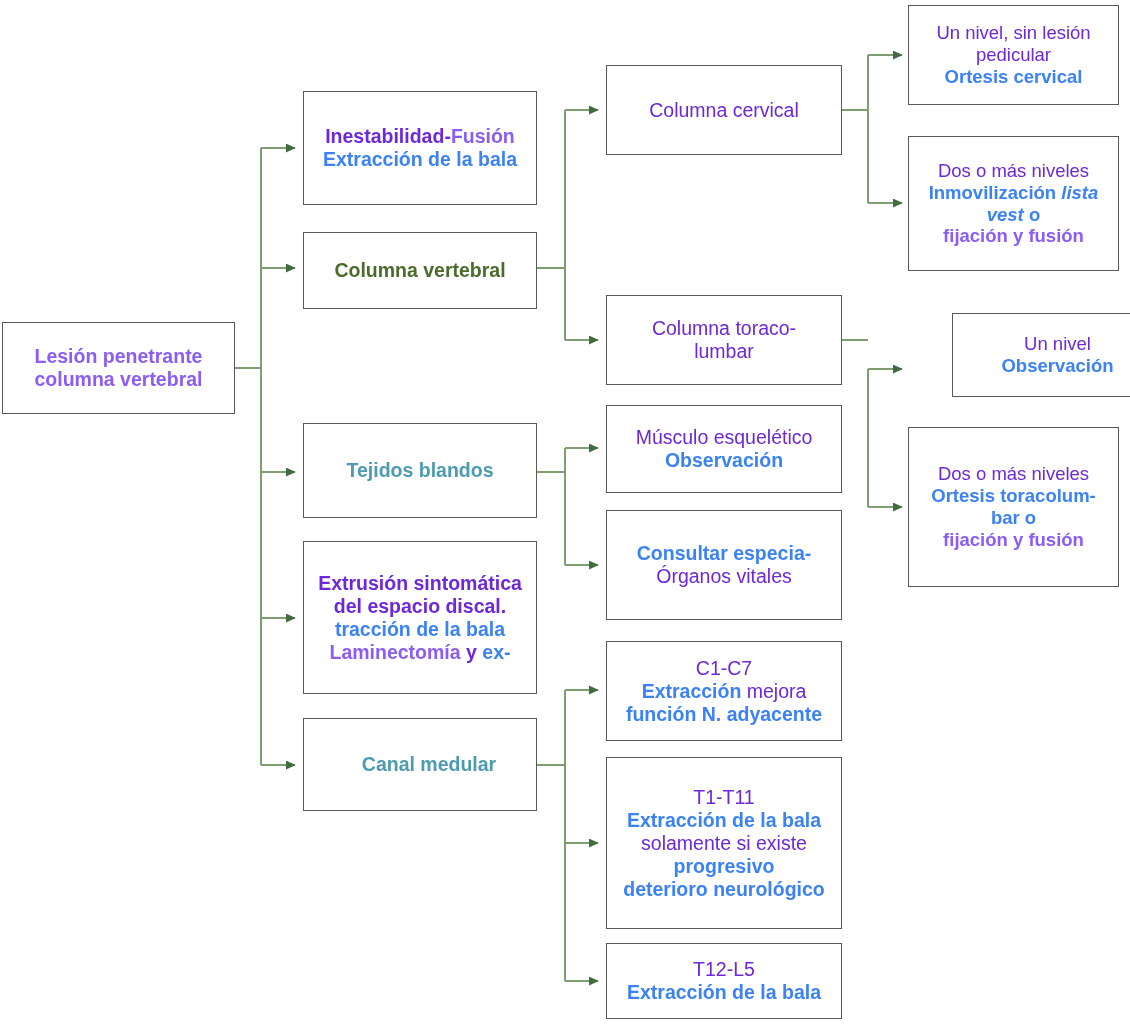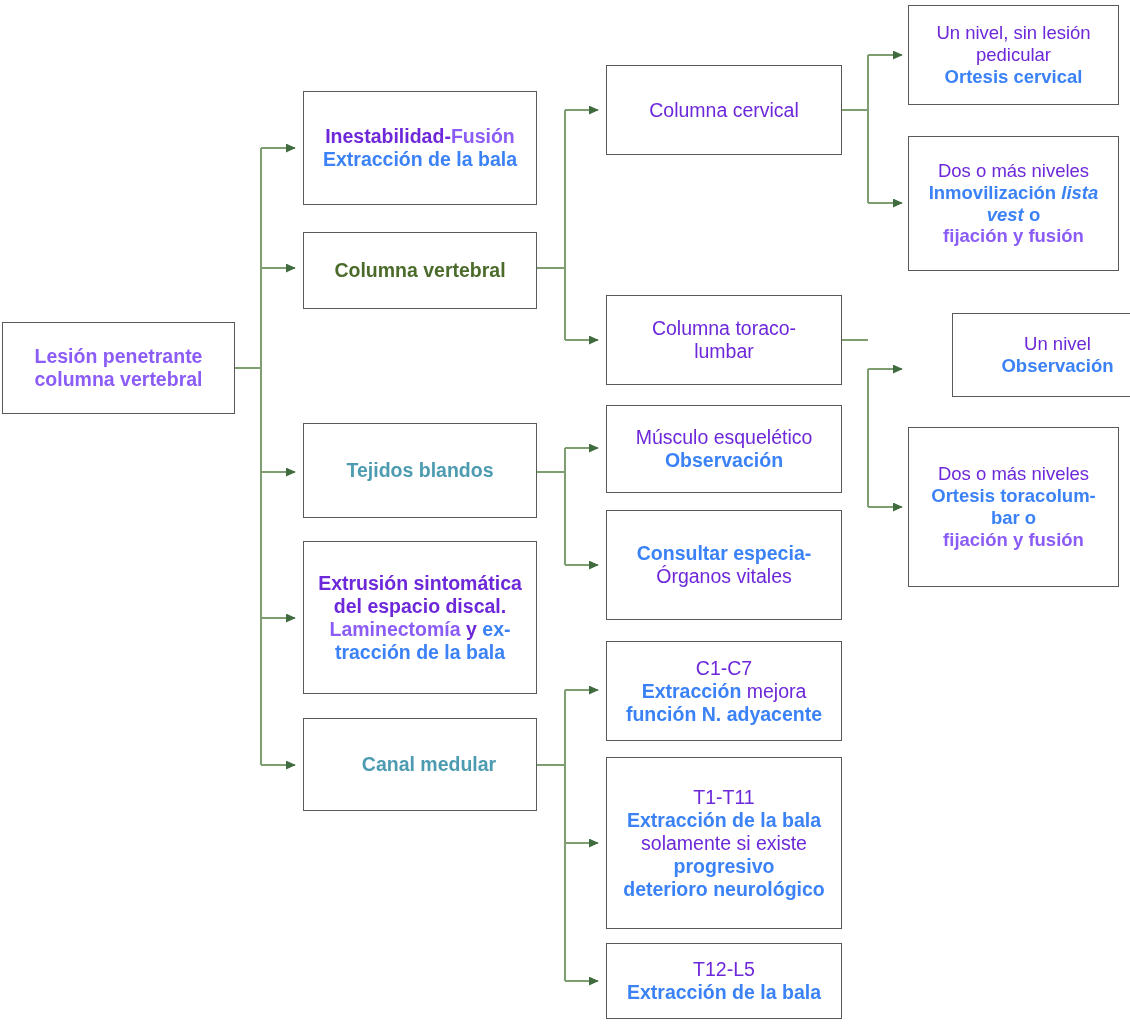--- a/index.html
+++ b/index.html
@@ -125,22 +125,22 @@
   <div class="node fs19" style="left:303px; top:423px; width:234px; height:95px;">
     <span class="txt">
       <span class="ln teal">Tejidos blandos</span>
     </span>
   </div>
 
   <div class="node fs19" style="left:303px; top:541px; width:234px; height:153px;">
     <span class="txt">
       <span class="ln gray bold">Extrusión sintomática</span>
       <span class="ln gray bold">del espacio discal.</span>
+      <span class="ln red">tracción de la bala</span>
       <span class="ln"><span class="lgreen">Laminectomía </span><span class="gray bold">y </span><span class="red">ex-</span></span>
-      <span class="ln red">tracción de la bala</span>
     </span>
   </div>
 
   <div class="node fs19" style="left:303px; top:718px; width:234px; height:93px;padding-left:24px;">
     <span class="txt">
       <span class="ln teal">Canal medular</span>
     </span>
   </div>
 
   <div class="node fs19" style="left:606px; top:65px; width:236px; height:90px;">

